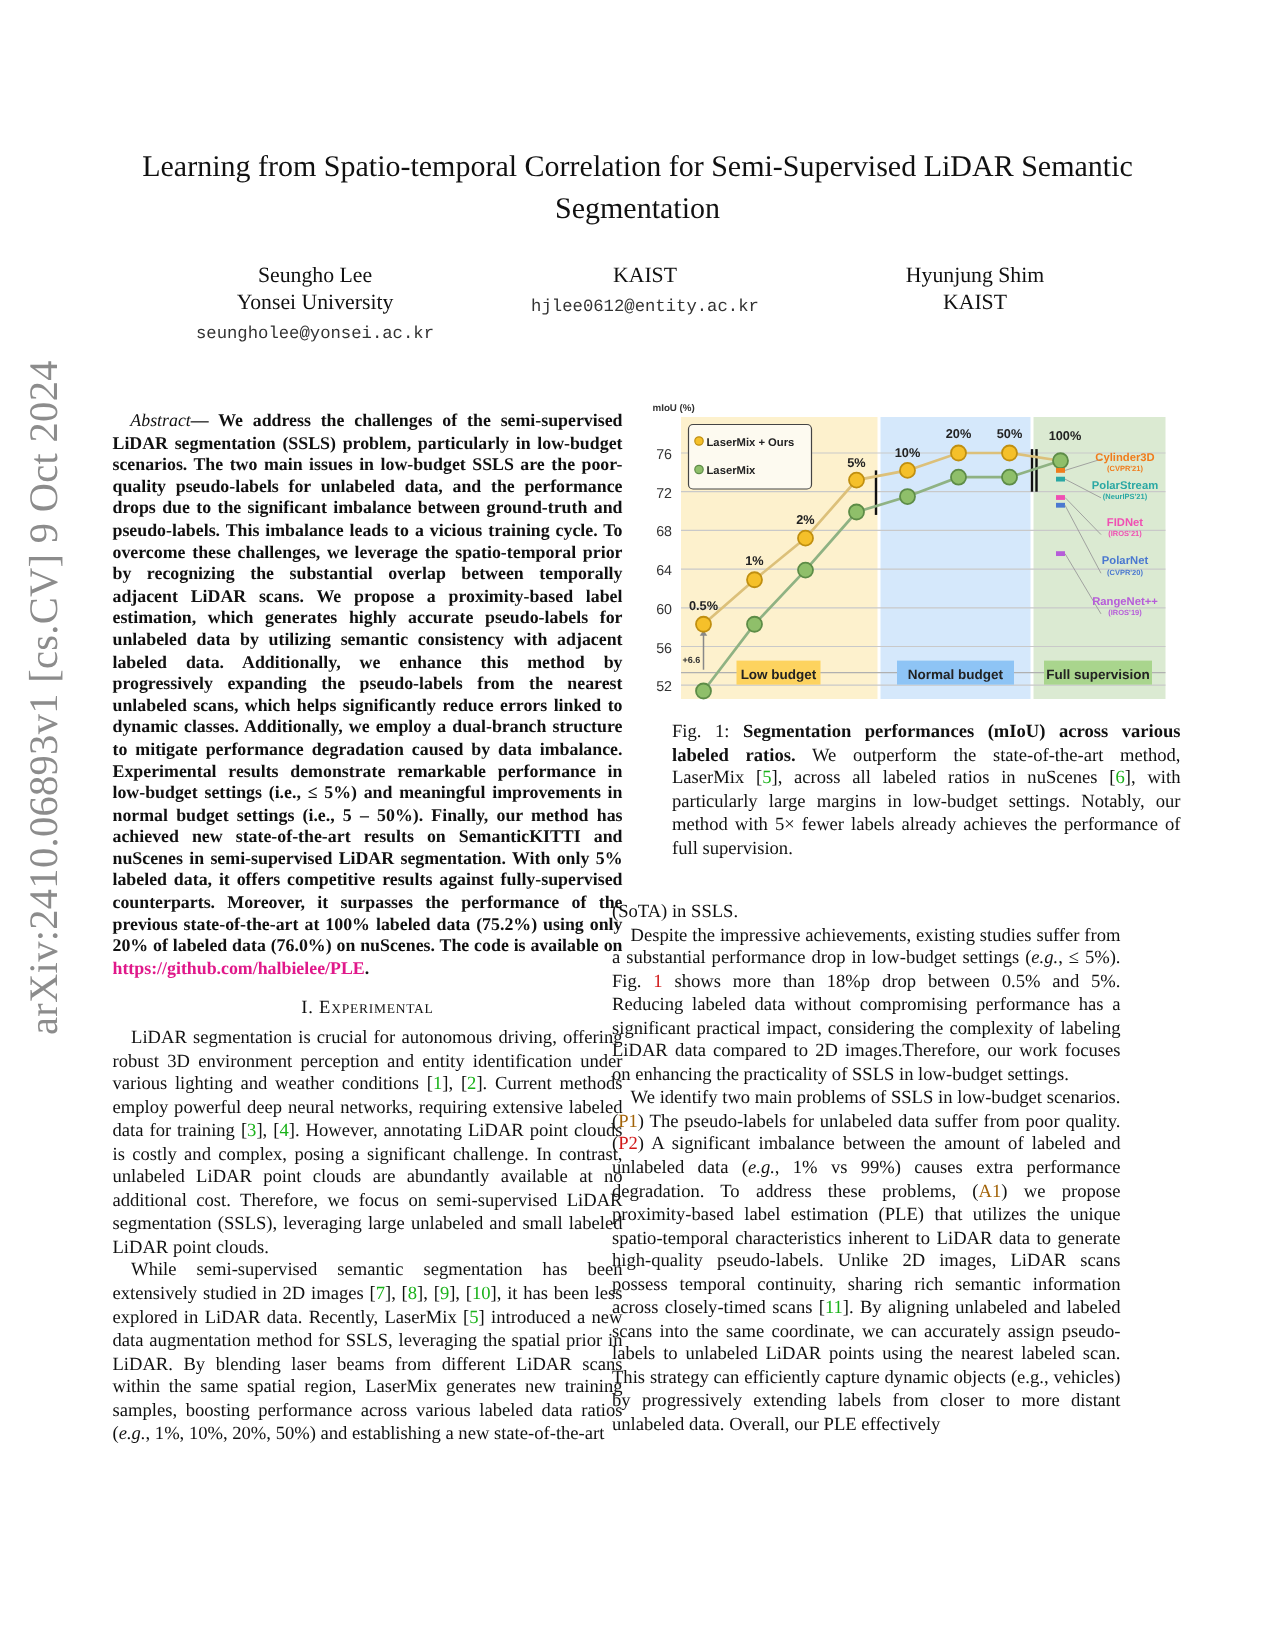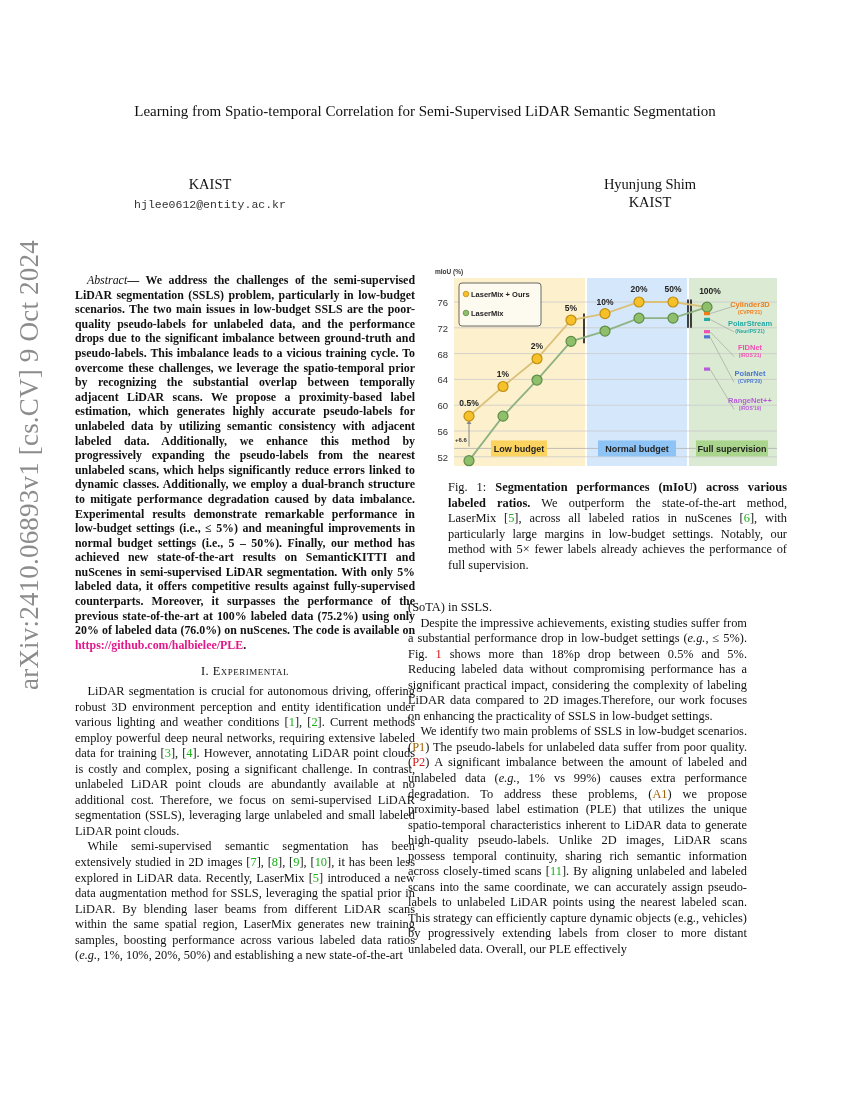--- a/index.html
+++ b/index.html
@@ -1,18 +1,18 @@
 <!DOCTYPE html>
 <html><head>
 <meta charset="utf-8">
 <style>
   html, body { margin:0; padding:0; background:#ffffff; }
   body { width:850px; height:1100px; position:relative; overflow:hidden; font-family:"Liberation Serif", "DejaVu Serif", serif; color:#111; }
   .arxiv-stamp { position:absolute; left:14px; top:690px; transform-origin:0 0; transform:rotate(-90deg); font-family:"Liberation Serif", serif; font-size:27px; color:#8c8c8c; white-space:nowrap; letter-spacing:0.2px; }
-  .title { position:absolute; left:60px; width:730px; top:97px; text-align:center; font-size:15px; line-height:28px; }
+  .title { position:absolute; left:60px; width:730px; top:97px; text-align:center; font-size:20px; line-height:28px; }
   .authors { position:absolute; left:100px; width:660px; top:175px; display:flex; justify-content:space-between; }
   .author { width:220px; text-align:center; font-size:14.5px; line-height:18px; }
   .author .email { font-family:"Liberation Mono", "DejaVu Sans Mono", monospace; font-size:11.5px; color:#333; margin-top:3px; }
   .col { position:absolute; font-size:12.4px; line-height:15.55px; text-align:justify; }
   .col p { margin:0; text-indent:1em; }
   .col p.noindent { text-indent:0; }
   .left-col { left:75px; width:340px; top:273px; }
   .right-col { left:408px; width:339px; }
   .abstract { font-weight:bold; font-size:11.9px; line-height:14.6px; }
   .abstract .lead { font-style:italic; font-weight:normal;margin-top:46px; }
@@ -30,20 +30,25 @@
   .chart svg { position:absolute; left:0; top:0; }
 </style>
 </head>
 <body>
 
 <div class="arxiv-stamp">arXiv:2410.06893v1  [cs.CV]  9 Oct 2024</div>
 
 <div class="title">Learning from Spatio-temporal Correlation for Semi-Supervised LiDAR Semantic Segmentation</div>
 
 <div class="authors">
+  <div class="author">
+    <div>Seungho Lee</div>
+    <div>Yonsei University</div>
+    <div class="email">seungholee@yonsei.ac.kr</div>
+  </div>
   <div class="author">
     <div>KAIST</div>
     <div class="email">hjlee0612@entity.ac.kr</div>
   </div>
   <div class="author">
     <div>Hyunjung Shim</div>
     <div>KAIST</div>
   </div>
 </div>
 

